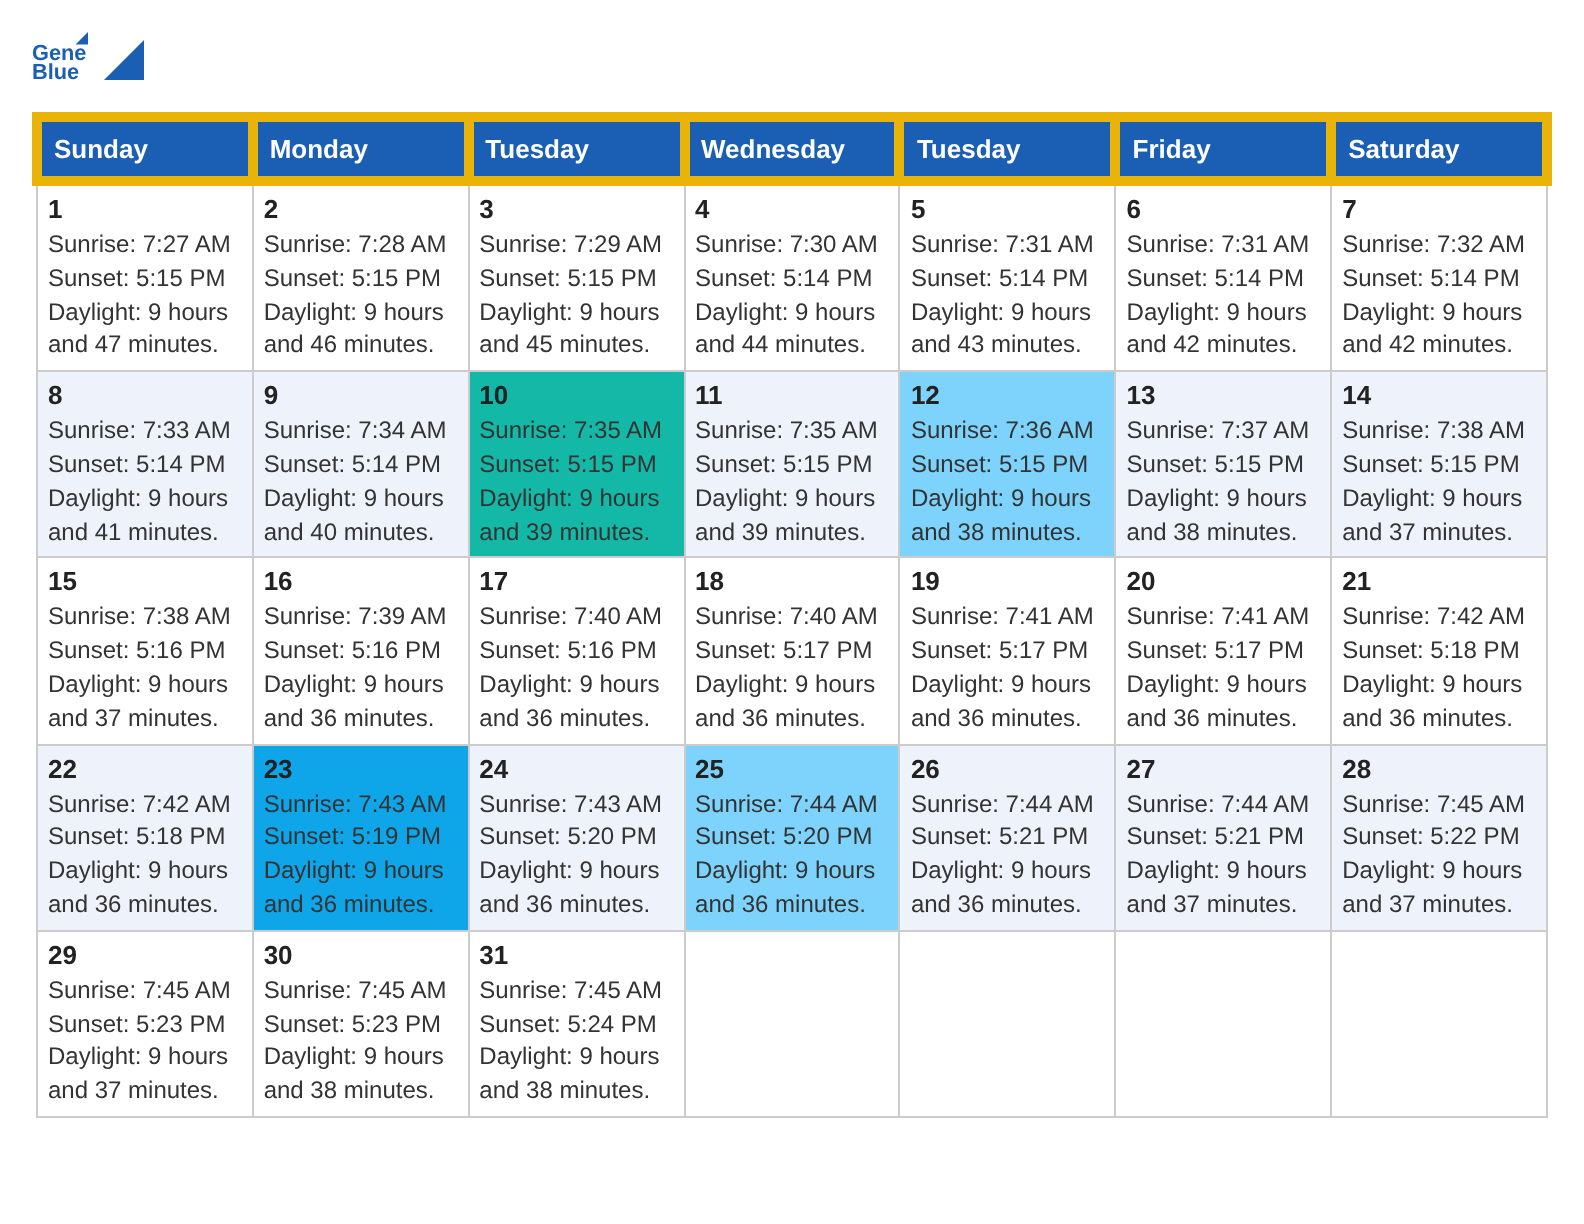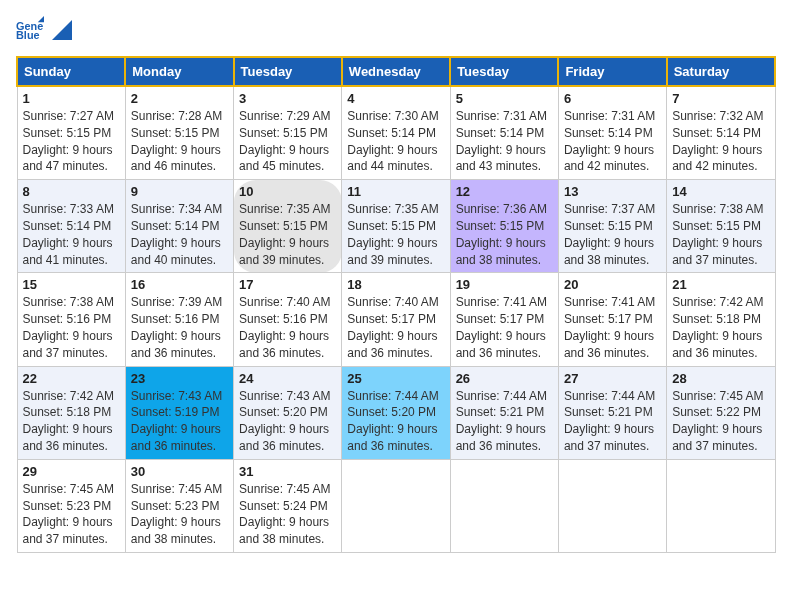--- a/index.html
+++ b/index.html
@@ -42,21 +42,21 @@
       border-collapse: collapse;
       font-size: 11px;
     }
     .calendar th {
       background-color: #1a5fb4;
       color: #fff;
       text-align: left;
       padding: 6px 6px;
       font-size: 13px;
       font-weight: bold;
-      border: 2px solid #eab308;
+      border: 5px solid #eab308;
     }
     .calendar td {
       border: 1px solid #ccc;
       vertical-align: top;
       padding: 4px 5px;
       width: 108px;
       min-height: 70px;
       background: #fff;
     }
     .calendar tr:nth-child(even) td {
@@ -147,29 +147,29 @@
       </tr>
       <tr>
         <td style="background-color: rgb(238, 242, 250);">
           <span class="day-num">8</span>
           <div class="day-info">Sunrise: 7:33 AM<br>Sunset: 5:14 PM<br>Daylight: 9 hours and 41 minutes.</div>
         </td>
         <td style="background-color: rgb(238, 242, 250);">
           <span class="day-num">9</span>
           <div class="day-info">Sunrise: 7:34 AM<br>Sunset: 5:14 PM<br>Daylight: 9 hours and 40 minutes.</div>
         </td>
-        <td style="background-color: #e5e5e5; border-radius: 22px;">
+        <td style="background-color: #14b8a6;">
           <span class="day-num">10</span>
           <div class="day-info">Sunrise: 7:35 AM<br>Sunset: 5:15 PM<br>Daylight: 9 hours and 39 minutes.</div>
         </td>
         <td style="background-color: rgb(238, 242, 250);">
           <span class="day-num">11</span>
           <div class="day-info">Sunrise: 7:35 AM<br>Sunset: 5:15 PM<br>Daylight: 9 hours and 39 minutes.</div>
         </td>
-        <td style="background-color: #c4b5fd;">
+        <td style="background-color: #7dd3fc;">
           <span class="day-num">12</span>
           <div class="day-info">Sunrise: 7:36 AM<br>Sunset: 5:15 PM<br>Daylight: 9 hours and 38 minutes.</div>
         </td>
         <td style="background-color: rgb(238, 242, 250);">
           <span class="day-num">13</span>
           <div class="day-info">Sunrise: 7:37 AM<br>Sunset: 5:15 PM<br>Daylight: 9 hours and 38 minutes.</div>
         </td>
         <td style="background-color: rgb(238, 242, 250);">
           <span class="day-num">14</span>
           <div class="day-info">Sunrise: 7:38 AM<br>Sunset: 5:15 PM<br>Daylight: 9 hours and 37 minutes.</div>

